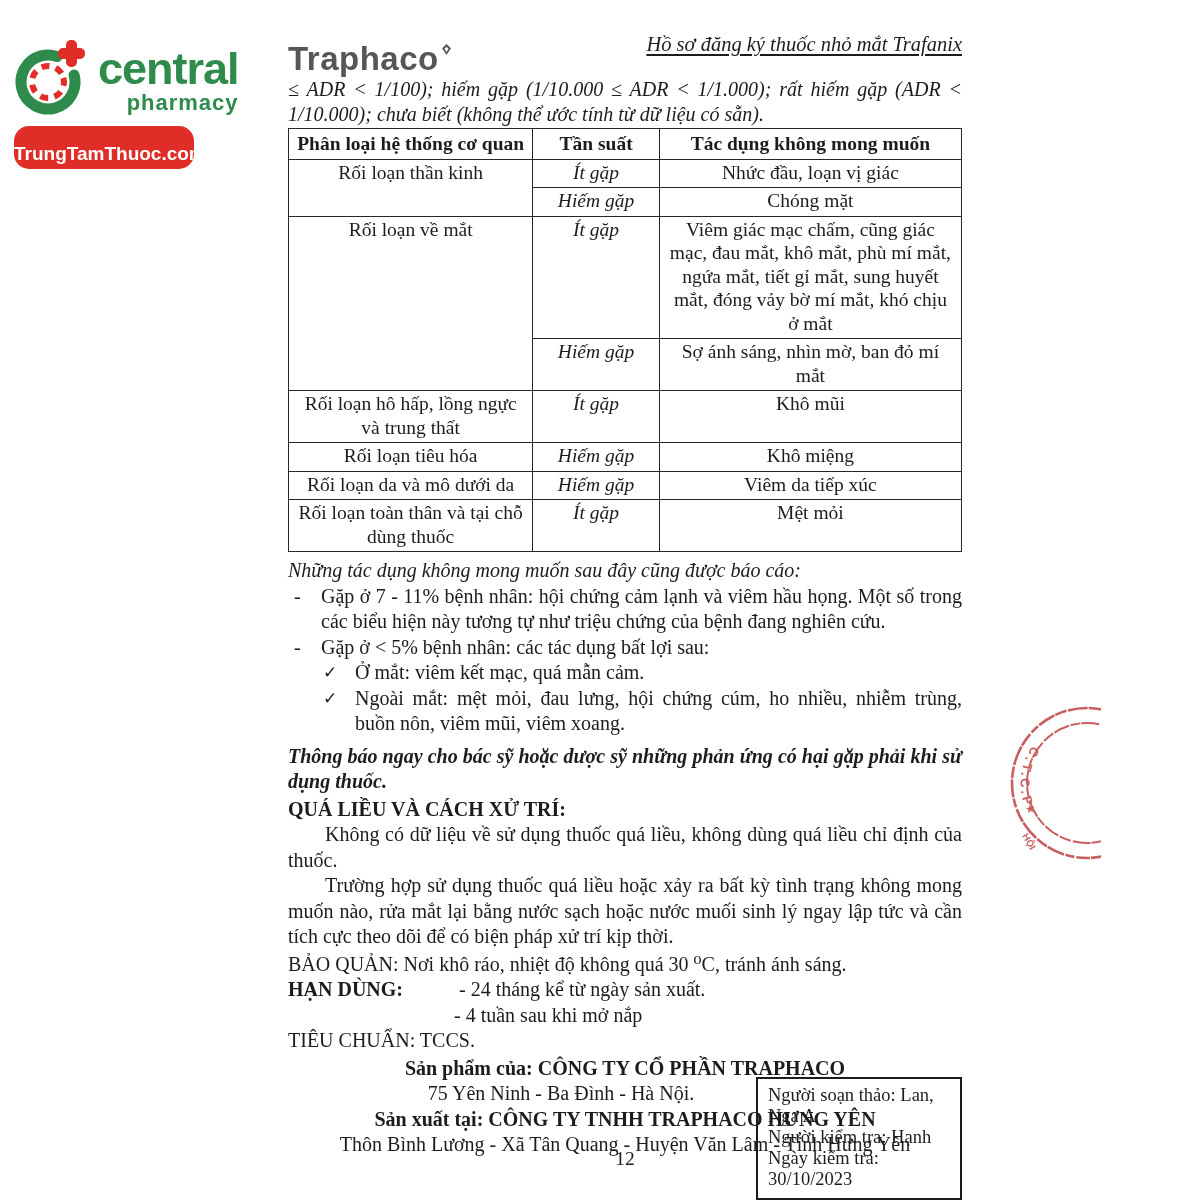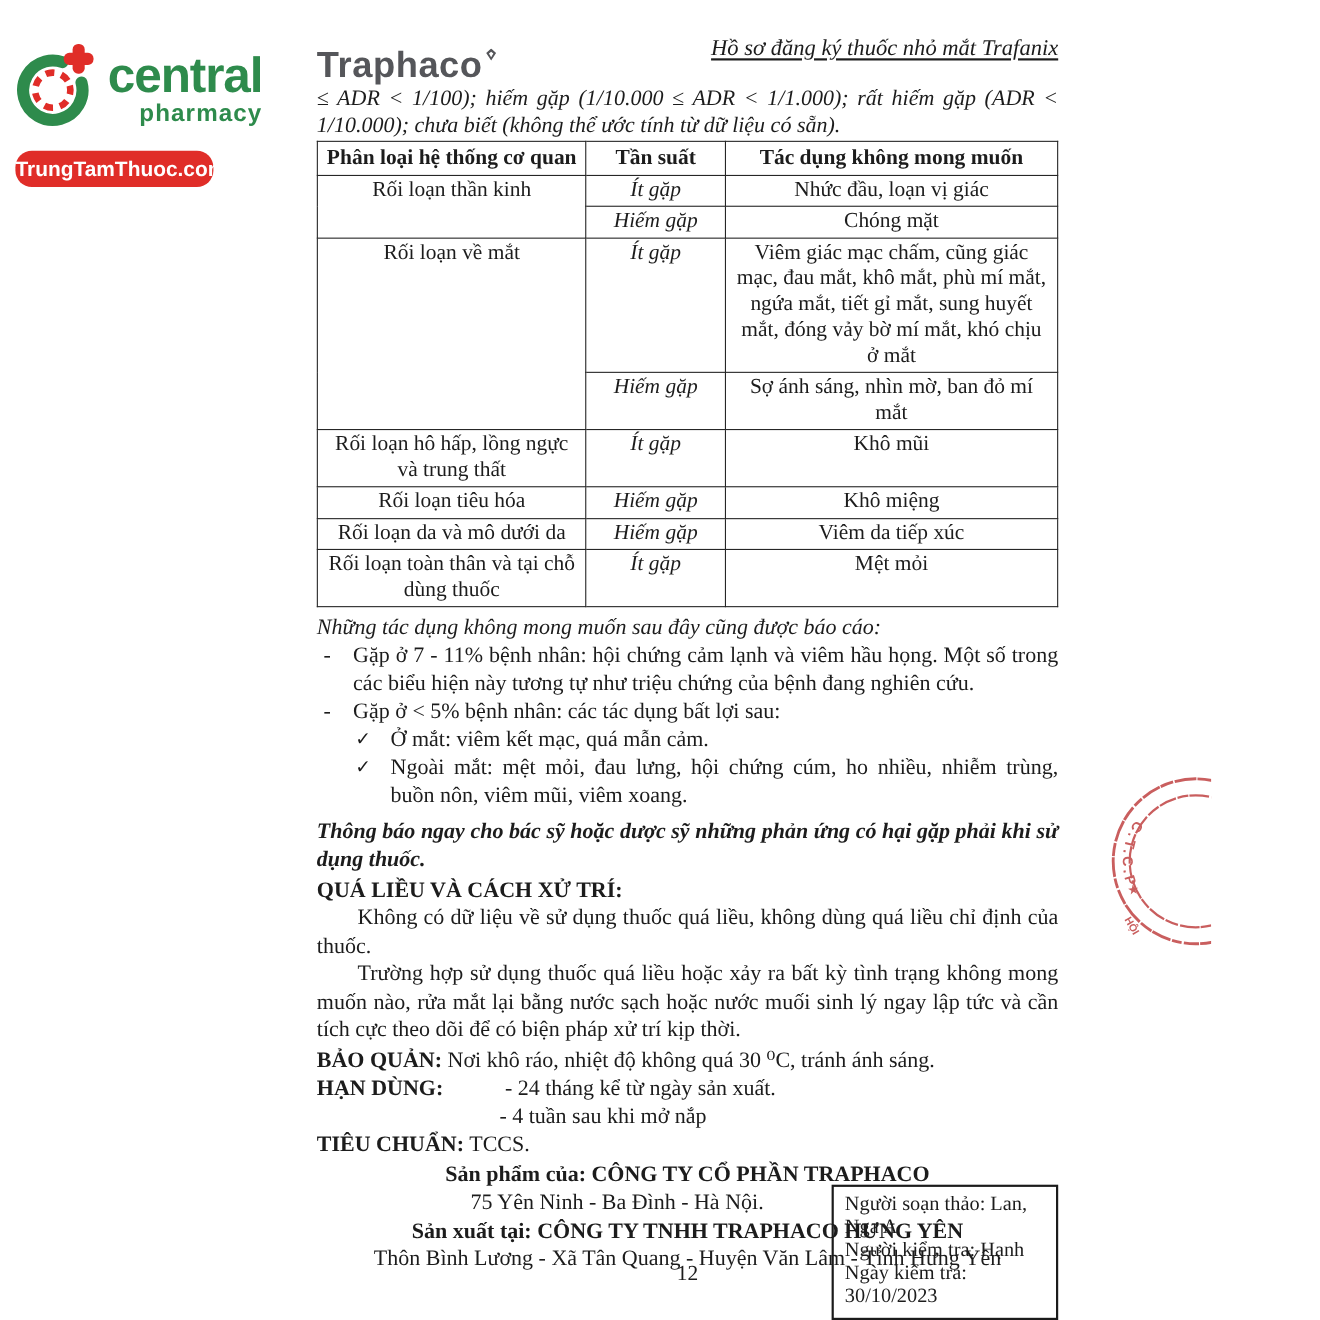--- a/index.html
+++ b/index.html
@@ -11,22 +11,22 @@
     font-family:"Liberation Serif","DejaVu Serif",serif;
     color:#1c1c1c;
   }
 
   
   .wm { position:absolute; left:14px; top:38px; width:202px; }
   .wm-top { display:flex; align-items:flex-start; }
   .wm-text { margin-left:4px; margin-top:10px; }
   .wm-brand { font-family:"Liberation Sans","DejaVu Sans",sans-serif; font-weight:bold; font-size:45px; line-height:42px; color:#2e8b4c; letter-spacing:-1px; }
   .wm-sub { font-family:"Liberation Sans","DejaVu Sans",sans-serif; font-weight:bold; font-size:22px; color:#2e8b4c; text-align:right; letter-spacing:1px; margin-top:0px; }
-  .wm-pill { margin-top:16px; width:180px; background:#e02d28; color:#fff; border-radius:15px; text-align:center;
-             font-family:"Liberation Sans","DejaVu Sans",sans-serif; font-weight:bold; font-size:19px; padding:7px 0 4px; }
+  .wm-pill { margin-top:6px; width:180px; background:#e02d28; color:#fff; border-radius:15px; text-align:center;
+             font-family:"Liberation Sans","DejaVu Sans",sans-serif; font-weight:bold; font-size:19px; padding:17px 0 4px; }
 
   
   .traphaco { position:absolute; left:288px; top:26px; font-family:"Liberation Sans","DejaVu Sans",sans-serif;
               font-weight:bold; font-size:33px; color:#55565a; letter-spacing:0.5px; }
   .traphaco .mark { vertical-align:14px; margin-left:1px; }
   .doc-title { position:absolute; left:288px; top:33px; width:674px; text-align:right;
                font-style:italic; font-size:20.5px; text-decoration:underline; text-underline-offset:3px; }
 
   
   .content { position:absolute; left:288px; top:77px; width:674px; font-size:20px; line-height:25.5px; text-align:justify; }
@@ -42,21 +42,21 @@
 
   .note { font-style:italic; text-align:left; }
   .bullet { position:relative; padding-left:33px; }
   .bullet .marker { position:absolute; left:6px; }
   .check { position:relative; padding-left:67px; text-align:left; }
   .check .marker { position:absolute; left:35px; font-family:"DejaVu Sans",sans-serif; font-size:17px; }
   .warning { font-weight:bold; font-style:italic; margin-top:7px; }
   .heading { font-weight:bold; text-align:left; margin-top:2px; }
   .indent { text-indent:37px; }
   .plain { text-align:left; }
-  b.lbl { font-weight:bold; }
+  b.lbl { font-weight:normal; }
   .shelf-label { display:inline-block; width:166px; font-weight:bold; }
   .shelf-line2 { margin-left:166px; text-align:left; }
   .center-bold { text-align:center; font-weight:bold; }
   .addr1 { text-align:center; position:relative; left:-64px; }
   .addr2 { text-align:center; }
 
   
   .review-box { position:absolute; left:756px; top:1077px; width:206px; box-sizing:border-box;
                 border:2px solid #1b1b1b; padding:6px 10px 8px; font-size:18.5px; line-height:21px; text-align:left; }
 

